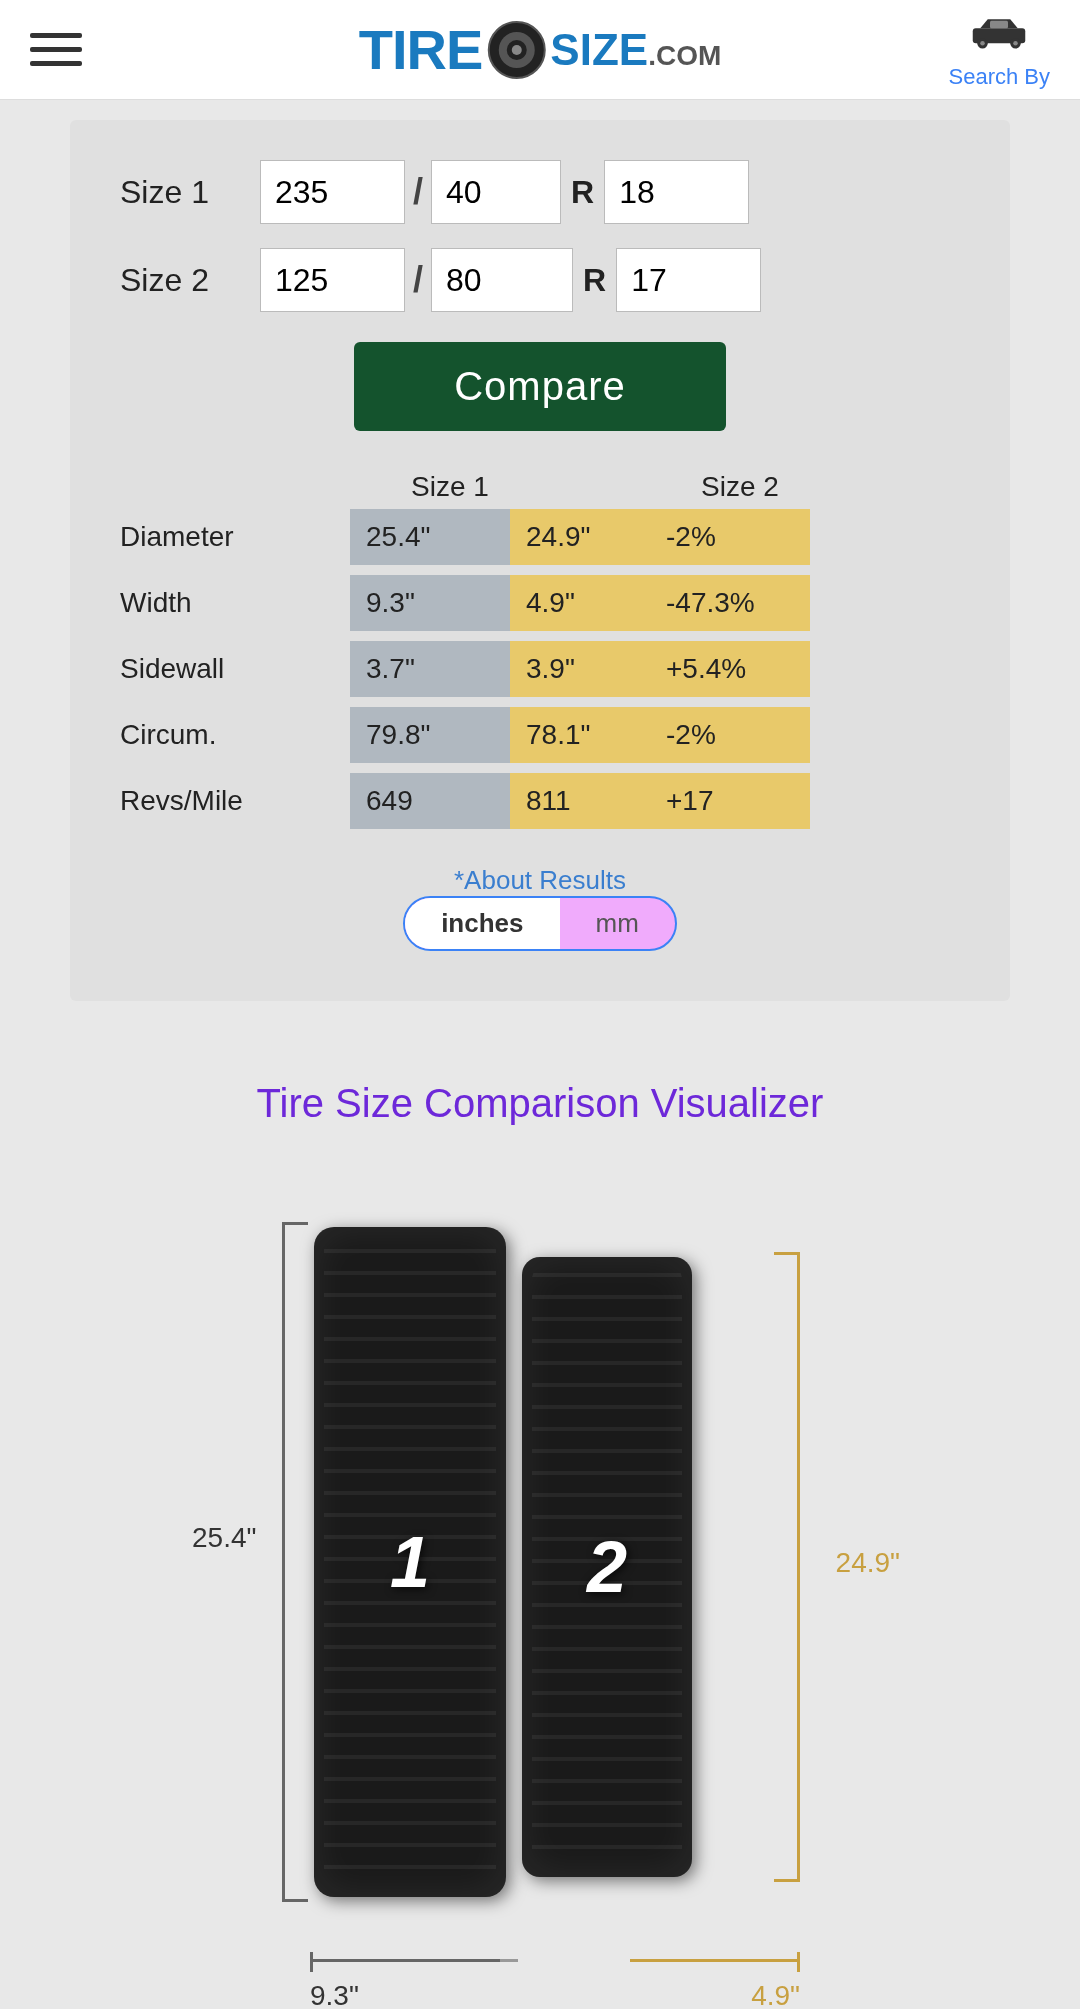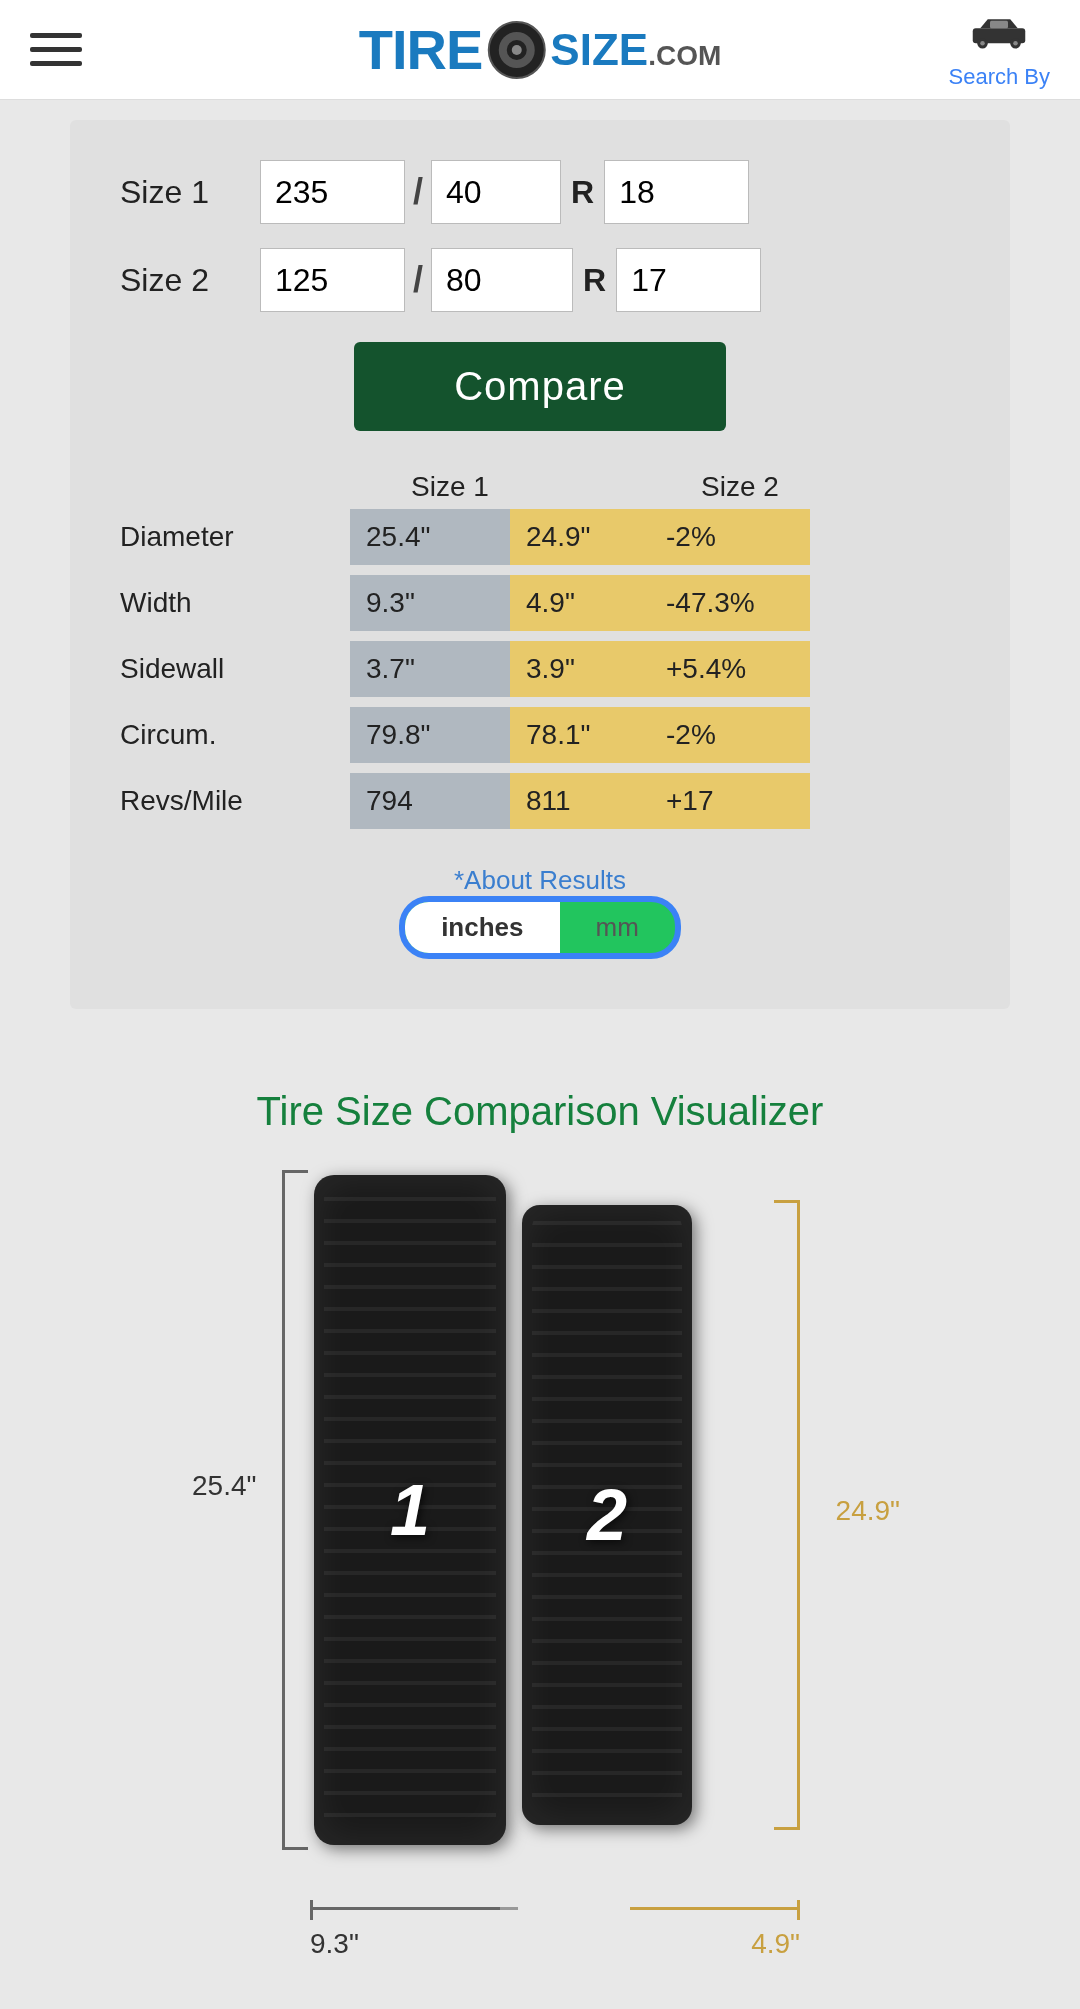--- a/index.html
+++ b/index.html
@@ -208,24 +208,24 @@
       flex-direction: column;
     }
     .about-link {
       font-size: 26px;
       color: #3a7ecf;
       text-decoration: none;
       cursor: pointer;
     }
     .units-toggle {
       display: flex;
-      border: 6px solid #3b82f6;
+      border: 2px solid #3b82f6;
       border-radius: 30px;
       overflow: hidden;
-      background: #22c55e;
+      background: #f0abfc;
     }
     .unit-btn {
       font-size: 26px;
       padding: 10px 36px;
       border: none;
       background: transparent;
       cursor: pointer;
       color: #333;
     }
     .unit-btn.active {
@@ -238,22 +238,22 @@
 
     
     .visualizer-section {
       background: #e8e8e8;
       padding: 50px 0 60px;
       margin-top: 30px;
     }
     .visualizer-title {
       text-align: center;
       font-size: 40px;
-      color: #15803d;
-      margin-bottom: 36px;
+      color: #6d28d9;
+      margin-bottom: 96px;
       font-weight: 400;
     }
     .visualizer-container {
       position: relative;
       width: 560px;
       margin: 0 auto;
       height: 740px;
     }
 
     
@@ -524,21 +524,21 @@
 
     <div class="results-row">
       <span class="results-row-label">Circum.</span>
       <span class="results-cell cell-size1">79.8"</span>
       <span class="results-cell cell-size2">78.1"</span>
       <span class="results-cell cell-diff">-2%</span>
     </div>
 
     <div class="results-row">
       <span class="results-row-label">Revs/Mile</span>
-      <span class="results-cell cell-size1">794</span>
+      <span class="results-cell cell-size1">649</span>
       <span class="results-cell cell-size2">811</span>
       <span class="results-cell cell-diff">+17</span>
     </div>
   </div>
 
   <div class="about-units-row">
     <a class="about-link">*About Results</a>
     <div class="units-toggle">
       <button class="unit-btn active">inches</button>
       <button class="unit-btn">mm</button>

